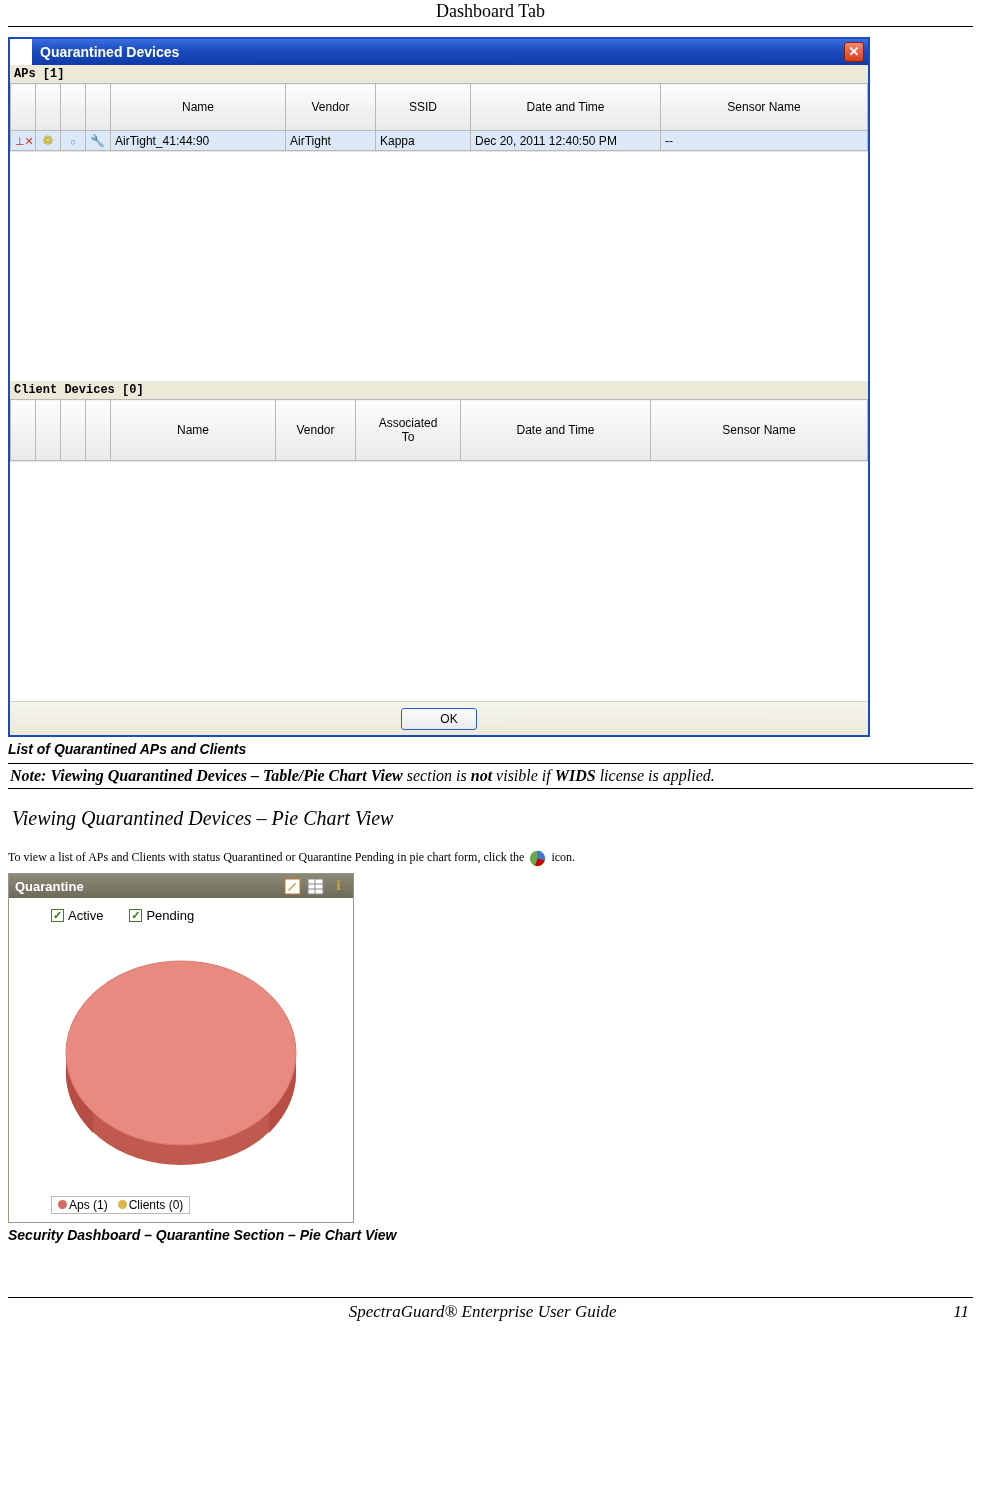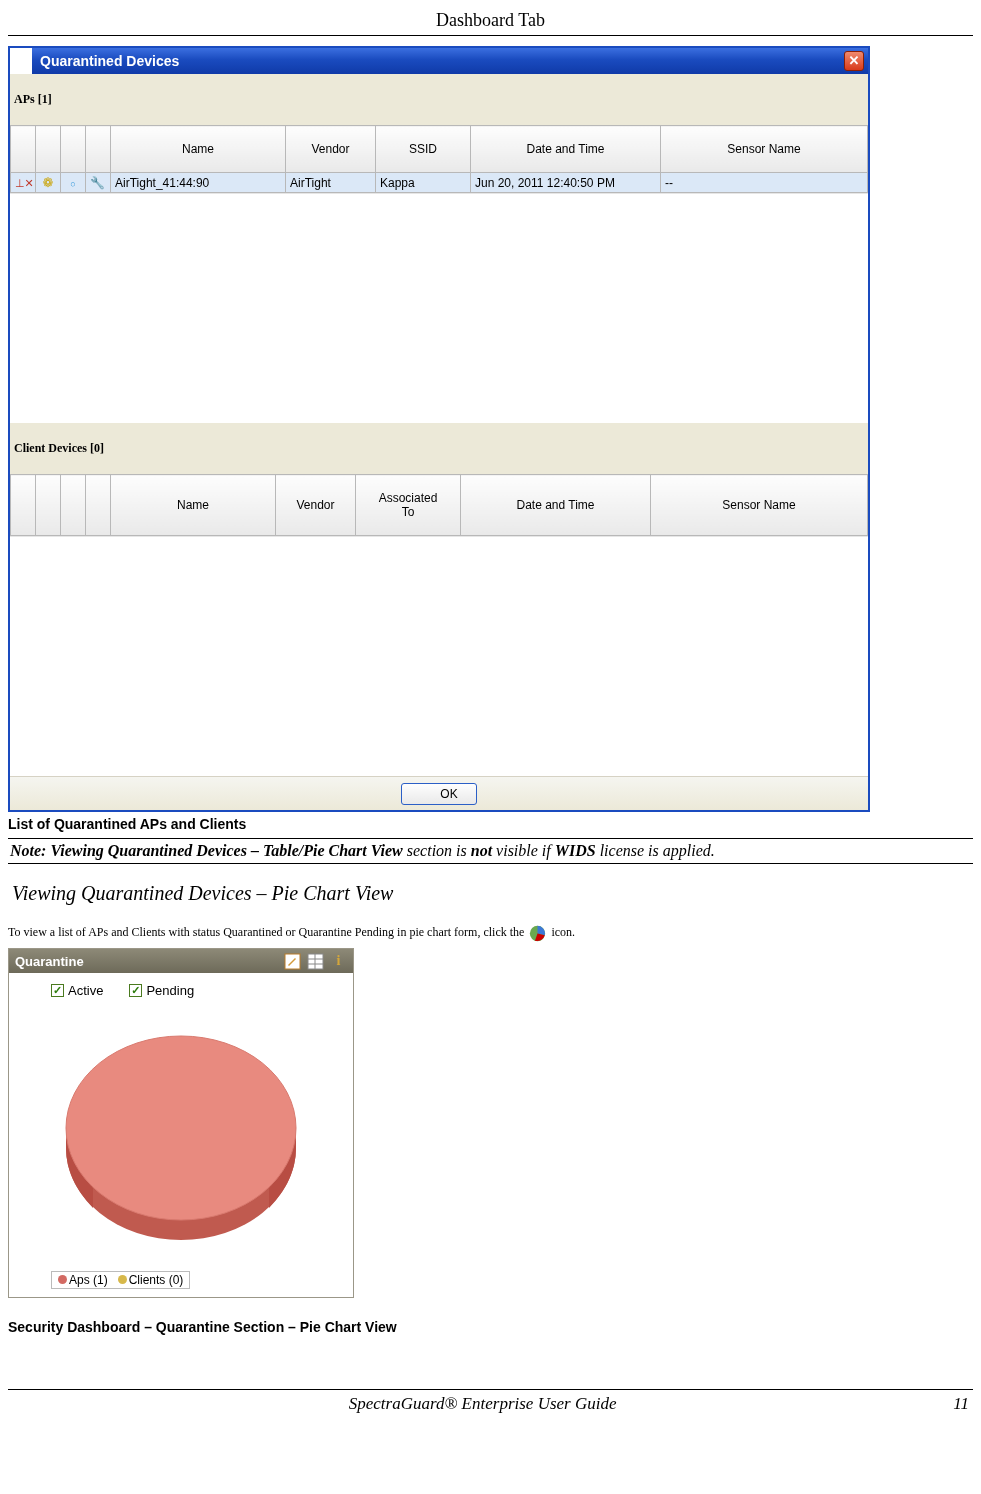--- a/index.html
+++ b/index.html
@@ -11,21 +11,21 @@
     color: #000;
     width: 981px;
   }
   .page {
     width: 981px;
     padding: 0 8px 12px 8px;
   }
   .page-header {
     text-align: center;
     font-size: 18px;
-    padding: 10px 0 4px 0;
+    padding: 1px 0 4px 0;
     border-bottom: 1px solid #000;
     margin: 0 0 10px 0;
     font-family: Georgia, serif;
   }
   
   .win {
     border: 2px solid #1a4bbf;
     background: #fff;
     width: 862px;
     margin: 6px 0 2px 0;
@@ -49,24 +49,24 @@
     border: 1px solid #8b1f05;
     border-radius: 3px;
     color: #fff;
     font-family: Arial, sans-serif;
     font-size: 13px;
     line-height: 17px;
     text-align: center;
     font-weight: bold;
   }
   .section-label {
-    font-family: Liberation Serif, serif;
+    font-family: Liberation Mono, monospace;
     font-size: 12px;
     font-weight: bold;
-    padding: 18px 4px;
+    padding: 2px 4px;
     background: #ece9d8;
   }
   .tbl {
     width: 100%;
     border-collapse: collapse;
     table-layout: fixed;
   }
   .tbl th, .tbl td {
     border: 1px solid #b8b8b8;
     font-family: Tahoma, Verdana, sans-serif;
@@ -109,20 +109,21 @@
   .ico-ap { color:#c0392b; font-size:11px; }
   .ico-gear { color:#c9a200; font-size:13px; }
   .ico-circle { color:#3498db; font-size:9px; }
   .ico-wrench { color:#888; font-size:12px; }
 
   .caption {
     font-family: Verdana, Arial, sans-serif;
     font-size: 14px;
     font-weight: bold;
     margin: 4px 0 6px 0;
+    font-style: italic;
   }
   .note-rule {
     border-top: 1.5px solid #000;
     border-bottom: 1.5px solid #000;
     padding: 3px 2px;
     font-family: Georgia, serif;
     font-size: 16px;
     font-style: italic;
     margin: 6px 0 18px 0;
   }
@@ -146,21 +147,21 @@
     display:inline-block;vertical-align:middle;
     width:17px;height:17px;position:relative;margin:0 2px;
   }
   .inline-pie svg { width:17px;height:17px; }
 
   
   .widget {
     width: 346px;
     border: 1px solid #9b9788;
     background: #fef9c3;
-    margin: 2px 0 21px 0;
+    margin: 2px 0 4px 0;
   }
   .widget-hdr {
     display:flex;align-items:center;justify-content:space-between;
     height:24px;
     background: linear-gradient(to bottom, #8d8977, #6d6a59);
     color:#fff;
     font-family: Tahoma, Verdana, sans-serif;
     font-size:13px;font-weight:bold;
     padding:0 6px;
   }
@@ -240,21 +241,21 @@
         <th>Sensor Name</th>
       </tr>
       <tr class="datarow">
         <td class="iconcell"><span class="ico-ap">⊥✕</span></td>
         <td class="iconcell"><span class="ico-gear">❁</span></td>
         <td class="iconcell"><span class="ico-circle">○</span></td>
         <td class="iconcell"><span class="ico-wrench">🔧</span></td>
         <td>AirTight_41:44:90</td>
         <td>AirTight</td>
         <td>Kappa</td>
-        <td>Jun 20, 2011 12:40:50 PM</td>
+        <td>Dec 20, 2011 12:40:50 PM</td>
         <td>--</td>
       </tr>
     </tbody>
       </table>
     <div class="empty-area"></div>
 
     <div class="section-label">Client Devices [0]</div>
     <table class="tbl">
       <colgroup>
         <col class="icon-col">

